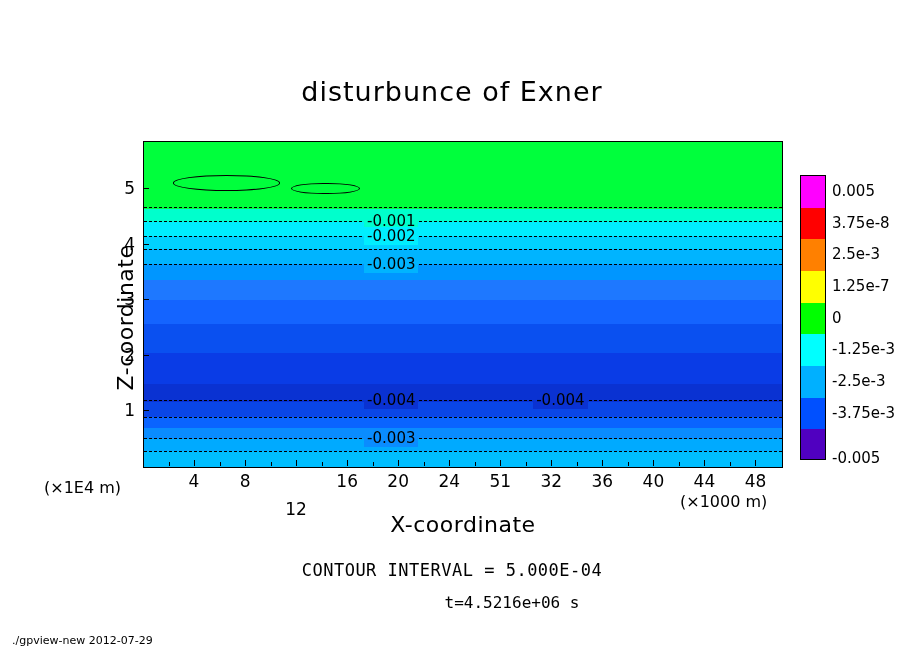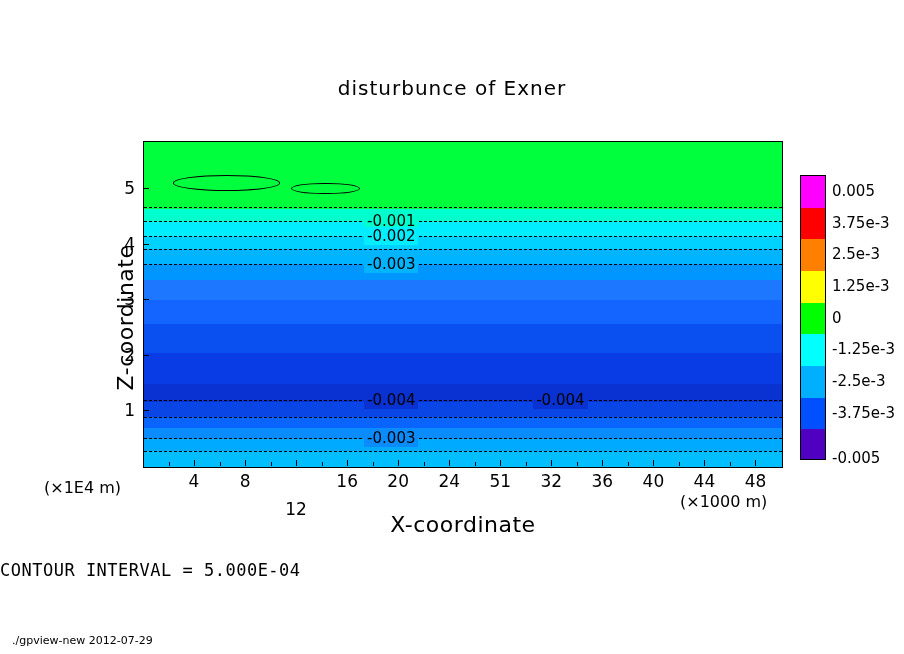--- a/index.html
+++ b/index.html
@@ -20,21 +20,21 @@
     left: 0; top: 0;
     width: 904px; height: 654px;
   }
   .abs { position: absolute; }
 
   
   #title {
     left: 0; top: 76px;
     width: 904px;
     text-align: center;
-    font-size: 20px;
+    font-size: 27px;
     letter-spacing: 1px;
     font-family: "DejaVu Sans", sans-serif;
   }
 
   
   #plot-frame {
     left: 143px; top: 141px;
     width: 640px; height: 327px;
     border: 1px solid #000;
     box-sizing: border-box;
@@ -130,21 +130,21 @@
     left: 832px;
     font-size: 15px;
     transform: translateY(-50%);
     white-space: nowrap;
     font-family: "DejaVu Sans", sans-serif;
   }
 
   
   #contour-interval {
     left: 0; top: 560px;
-    width: 904px; text-align: left;
+    width: 904px; text-align: center;
     font-size: 17px;
     letter-spacing: 0.5px;
     font-family: "DejaVu Sans Mono", monospace;
   }
   #time-label {
     left: 0; top: 593px;
     width: 904px;
     text-align: center;
     padding-left: 120px;
     box-sizing: border-box;
@@ -274,26 +274,27 @@
       <div class="cb-cell" style="height: 31.6667px; background: rgb(255, 128, 0);"></div>
       <div class="cb-cell" style="height: 31.6667px; background: rgb(255, 255, 0);"></div>
       <div class="cb-cell" style="height: 31.6667px; background: rgb(0, 255, 0);"></div>
       <div class="cb-cell" style="height: 31.6667px; background: rgb(0, 255, 255);"></div>
       <div class="cb-cell" style="height: 31.6667px; background: rgb(0, 176, 255);"></div>
       <div class="cb-cell" style="height: 31.6667px; background: rgb(0, 80, 255);"></div>
       <div class="cb-cell" style="height: 31.6667px; background: rgb(80, 0, 192);"></div>
     </div>
   <div id="cb-labels">
       <div class="abs cb-label" style="top: 190.833px;">0.005</div>
-      <div class="abs cb-label" style="top: 222.5px;">3.75e-3</div>
+      <div class="abs cb-label" style="top: 222.5px;">3.75e-8</div>
       <div class="abs cb-label" style="top: 254.167px;">2.5e-3</div>
-      <div class="abs cb-label" style="top: 285.833px;">1.25e-3</div>
+      <div class="abs cb-label" style="top: 285.833px;">1.25e-7</div>
       <div class="abs cb-label" style="top: 317.5px;">0</div>
       <div class="abs cb-label" style="top: 349.167px;">-1.25e-3</div>
       <div class="abs cb-label" style="top: 380.833px;">-2.5e-3</div>
       <div class="abs cb-label" style="top: 412.5px;">-3.75e-3</div>
       <div class="abs cb-label" style="top: 444.167px; margin-top: 14px;">-0.005</div>
     </div>
 
   <div class="abs" id="contour-interval">CONTOUR INTERVAL = 5.000E-04</div>
+  <div class="abs" id="time-label">t=4.5216e+06 s</div>
   <div class="abs" id="footer-left">./gpview-new  2012-07-29</div>
 
 </div>
 
 </body></html>

